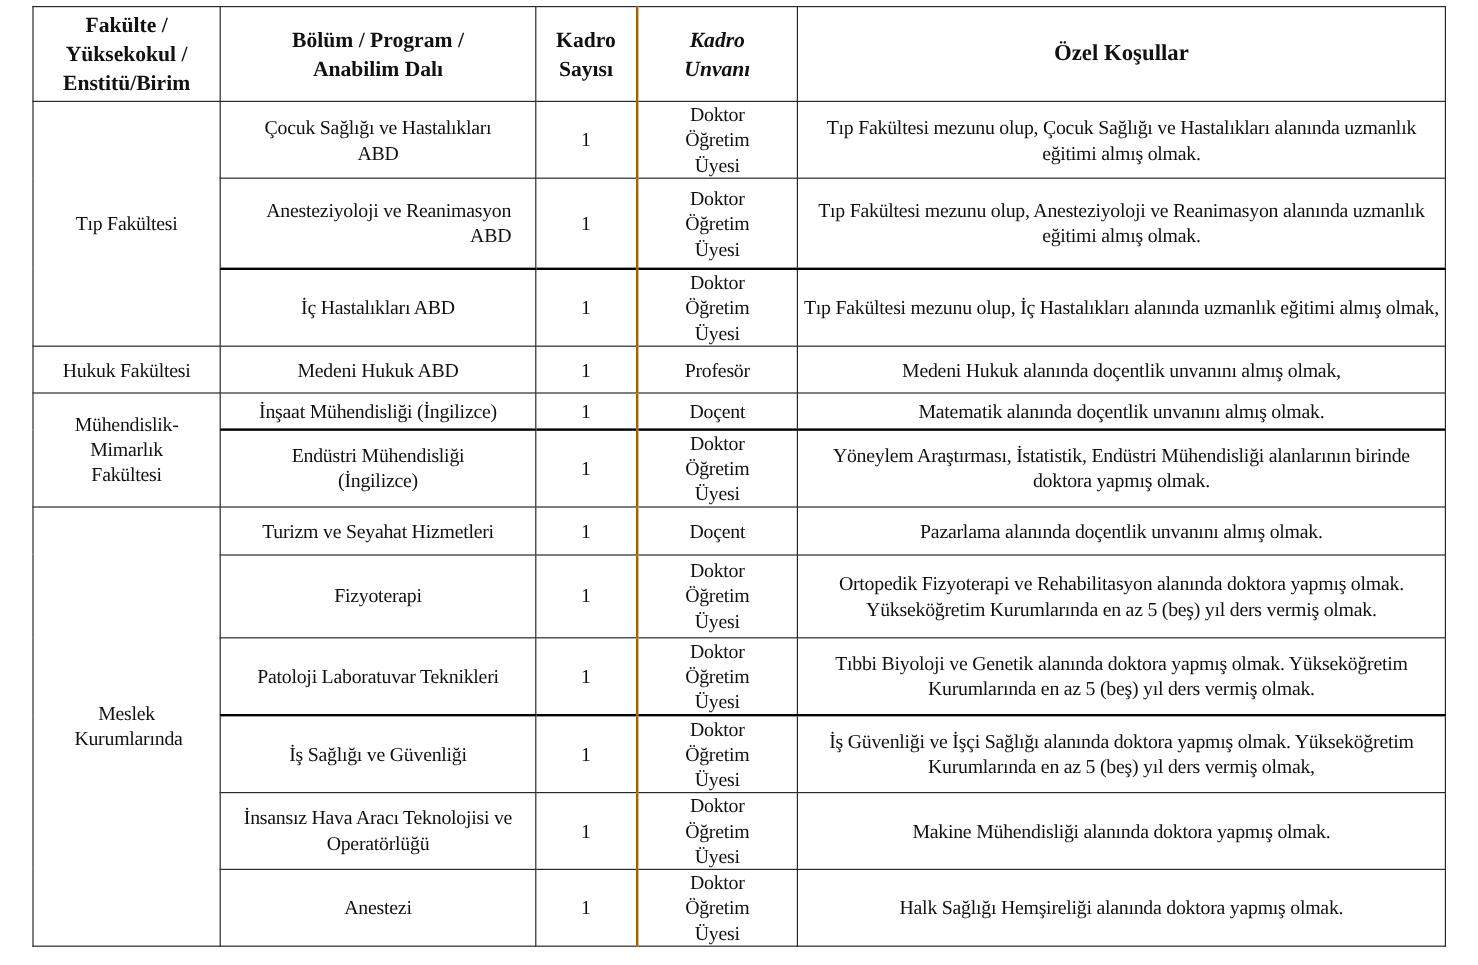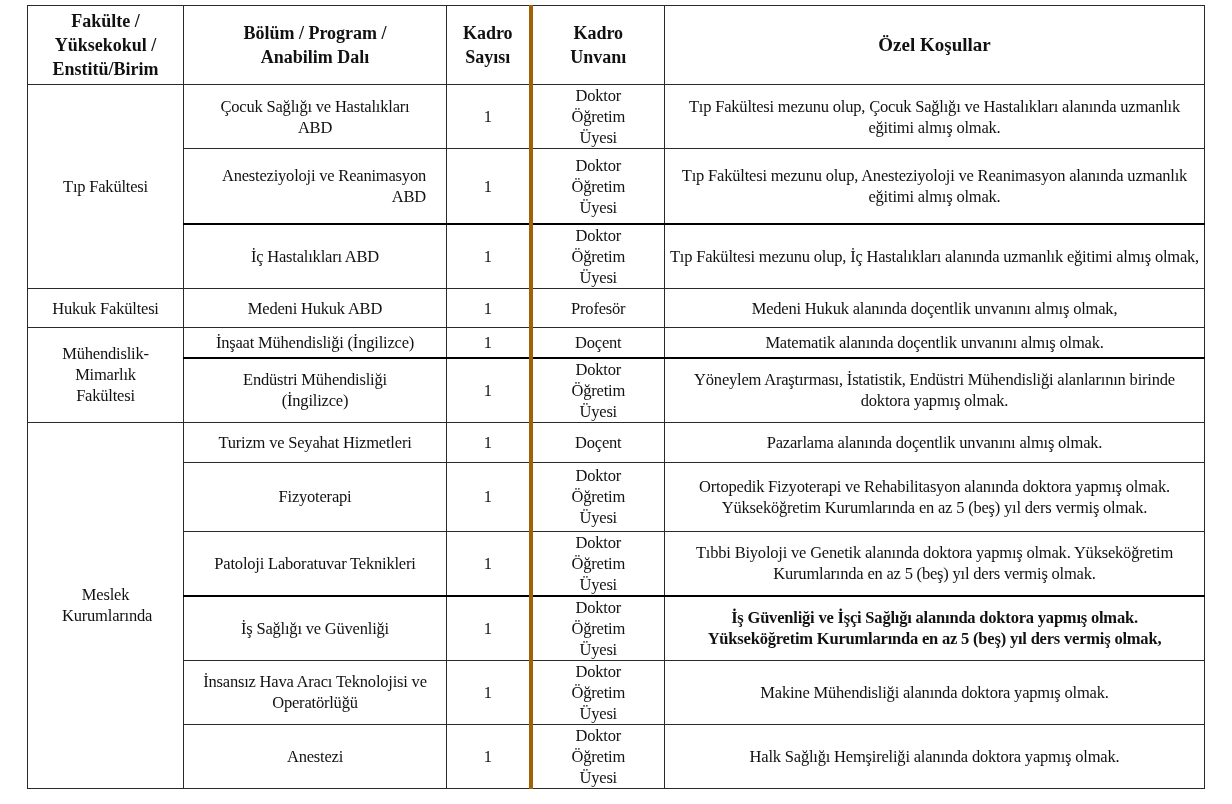--- a/index.html
+++ b/index.html
@@ -45,21 +45,21 @@
     font-size: 19px;
   }
   col.c1 { width: 156px; }
   col.c2 { width: 263px; }
   col.c3 { width: 84px; }
   col.c4 { width: 134px; }
   col.c5 { width: 540px; }
 
   
   table.kadro td.sayi, table.kadro th.sayi {
-    border-right: 4px solid #a16207;
+    border-right: 2px solid #a16207;
   }
   td.sayi { font-size: 17px; }
 
   tr.h  { height: 79px; }
   tr.r1 { height: 57px; }
   tr.r2 { height: 47px; }
   tr.r3 { height: 47px; }
   tr.r4 { height: 39px; }
   tr.r5 { height: 30px; }
   tr.r6 { height: 47px; }
@@ -85,21 +85,21 @@
       <col class="c2">
       <col class="c3">
       <col class="c4">
       <col class="c5">
   </colgroup>
   <thead>
     <tr class="h">
       <th>Fakülte / Yüksekokul / Enstitü/Birim</th>
       <th style="padding:0 40px;">Bölüm / Program / Anabilim Dalı</th>
       <th class="sayi" style="padding:0 12px;">Kadro Sayısı</th>
-      <th style="padding:0 28px;">Kadro Unvanı</th>
+      <th style="padding:0 28px;font-style:italic;">Kadro Unvanı</th>
       <th class="wide">Özel Koşullar</th>
     </tr>
   </thead>
   <tbody>
 
     <tr class="r1">
       <td rowspan="3">Tıp Fakültesi</td>
       <td class="inner" style="padding:0 26px;">Çocuk Sağlığı ve Hastalıkları ABD</td>
       <td class="inner sayi">1</td>
       <td class="inner unvan" style="padding:0 22px;">Doktor Öğretim Üyesi</td>
@@ -156,21 +156,21 @@
     <tr class="r9">
       <td class="inner">Patoloji Laboratuvar Teknikleri</td>
       <td class="inner sayi">1</td>
       <td class="inner unvan" style="padding:0 22px;">Doktor Öğretim Üyesi</td>
       <td class="inner kosul" style="padding:0 10px;">Tıbbi Biyoloji ve Genetik alanında doktora yapmış olmak. Yükseköğretim Kurumlarında en az 5 (beş) yıl ders vermiş olmak.</td>
     </tr>
     <tr class="r10 thick-top">
       <td class="inner">İş Sağlığı ve Güvenliği</td>
       <td class="inner sayi">1</td>
       <td class="inner unvan" style="padding:0 22px;">Doktor Öğretim Üyesi</td>
-      <td class="inner kosul" style="padding:0 12px;font-weight:bold;">İş Güvenliği ve İşçi Sağlığı alanında doktora yapmış olmak. Yükseköğretim Kurumlarında en az 5 (beş) yıl ders vermiş olmak,</td>
+      <td class="inner kosul" style="padding:0 12px;">İş Güvenliği ve İşçi Sağlığı alanında doktora yapmış olmak. Yükseköğretim Kurumlarında en az 5 (beş) yıl ders vermiş olmak,</td>
     </tr>
     <tr class="r11">
       <td class="inner" style="padding:0 2px;">İnsansız Hava Aracı Teknolojisi ve Operatörlüğü</td>
       <td class="inner sayi">1</td>
       <td class="inner unvan" style="padding:0 22px;">Doktor Öğretim Üyesi</td>
       <td class="inner kosul">Makine Mühendisliği alanında doktora yapmış olmak.</td>
     </tr>
     <tr class="r12">
       <td class="inner">Anestezi</td>
       <td class="inner sayi">1</td>

